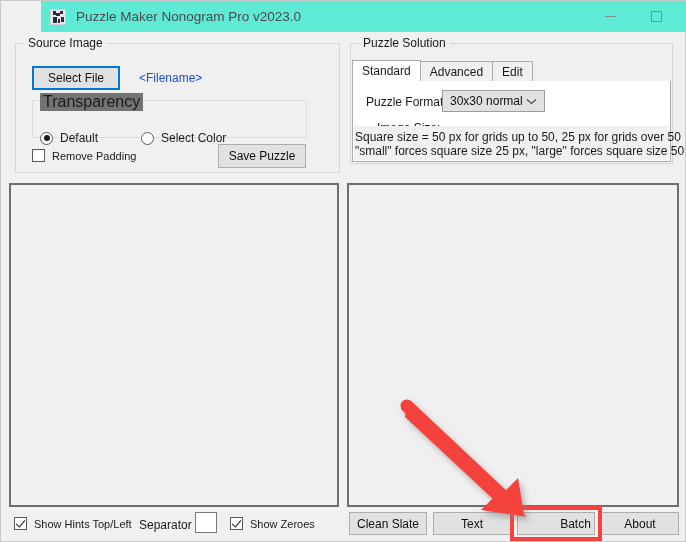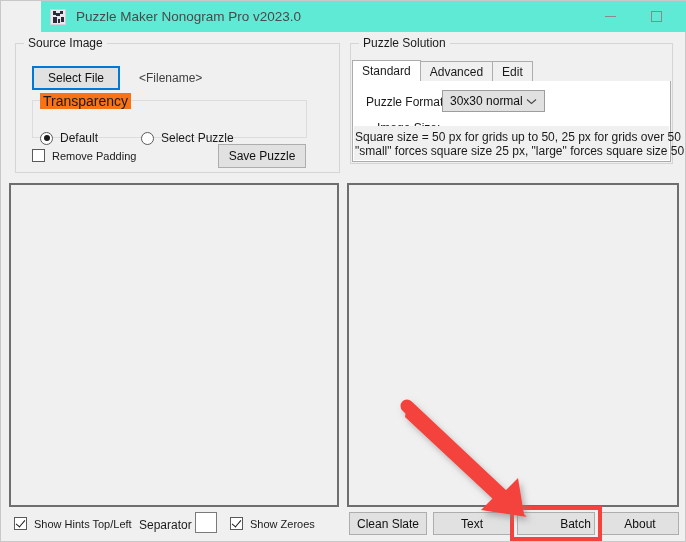--- a/index.html
+++ b/index.html
@@ -114,30 +114,30 @@
     padding: 0;
   }
   .btn.focused {
     border: 2px solid #0078d7;
     background: #e1e1e1;
   }
 
   #select-file-btn { position: absolute; left: 16px; top: 22px; width: 88px; height: 24px; }
   #filename-label {
     position: absolute; left: 123px; top: 27px;
-    font-size: 12px; color: #404040; white-space: nowrap;
+    font-size: 12px; color: #1d4ed8; white-space: nowrap;
   }
 
   #transparency-group {
     position: absolute; left: 16px; top: 56px; width: 275px; height: 38px;
     border: 1px solid #dcdcdc; box-sizing: border-box;
   }
   #transparency-group > .gb-title {
-    position: absolute; top: -8px; left: 7px; background: #f97316;
-    padding: 0 3px; font-size: 14px; white-space: nowrap;
+    position: absolute; top: -8px; left: 7px; background: #737373;
+    padding: 0 3px; font-size: 16px; white-space: nowrap;
   }
 
   .radio-row {
     position: absolute;
     display: flex;
     align-items: center;
     top: 30px;
   }
   .radio {
     width: 13px; height: 13px;
@@ -356,21 +356,21 @@
 
     <div id="transparency-group">
       <div class="gb-title">Transparency</div>
 
       <div class="radio-row" style="left:7px;">
         <span class="radio checked"></span>
         <span class="radio-label">Default</span>
       </div>
       <div class="radio-row" style="left:108px;">
         <span class="radio"></span>
-        <span class="radio-label">Select Puzzle</span>
+        <span class="radio-label">Select Color</span>
       </div>
     </div>
 
     <div class="check-row" id="remove-padding-row">
       <span class="check"></span>
       <span class="check-label">Remove Padding</span>
     </div>
 
     <div class="btn" id="save-puzzle-btn">
       <span>Save Puzzle</span>

